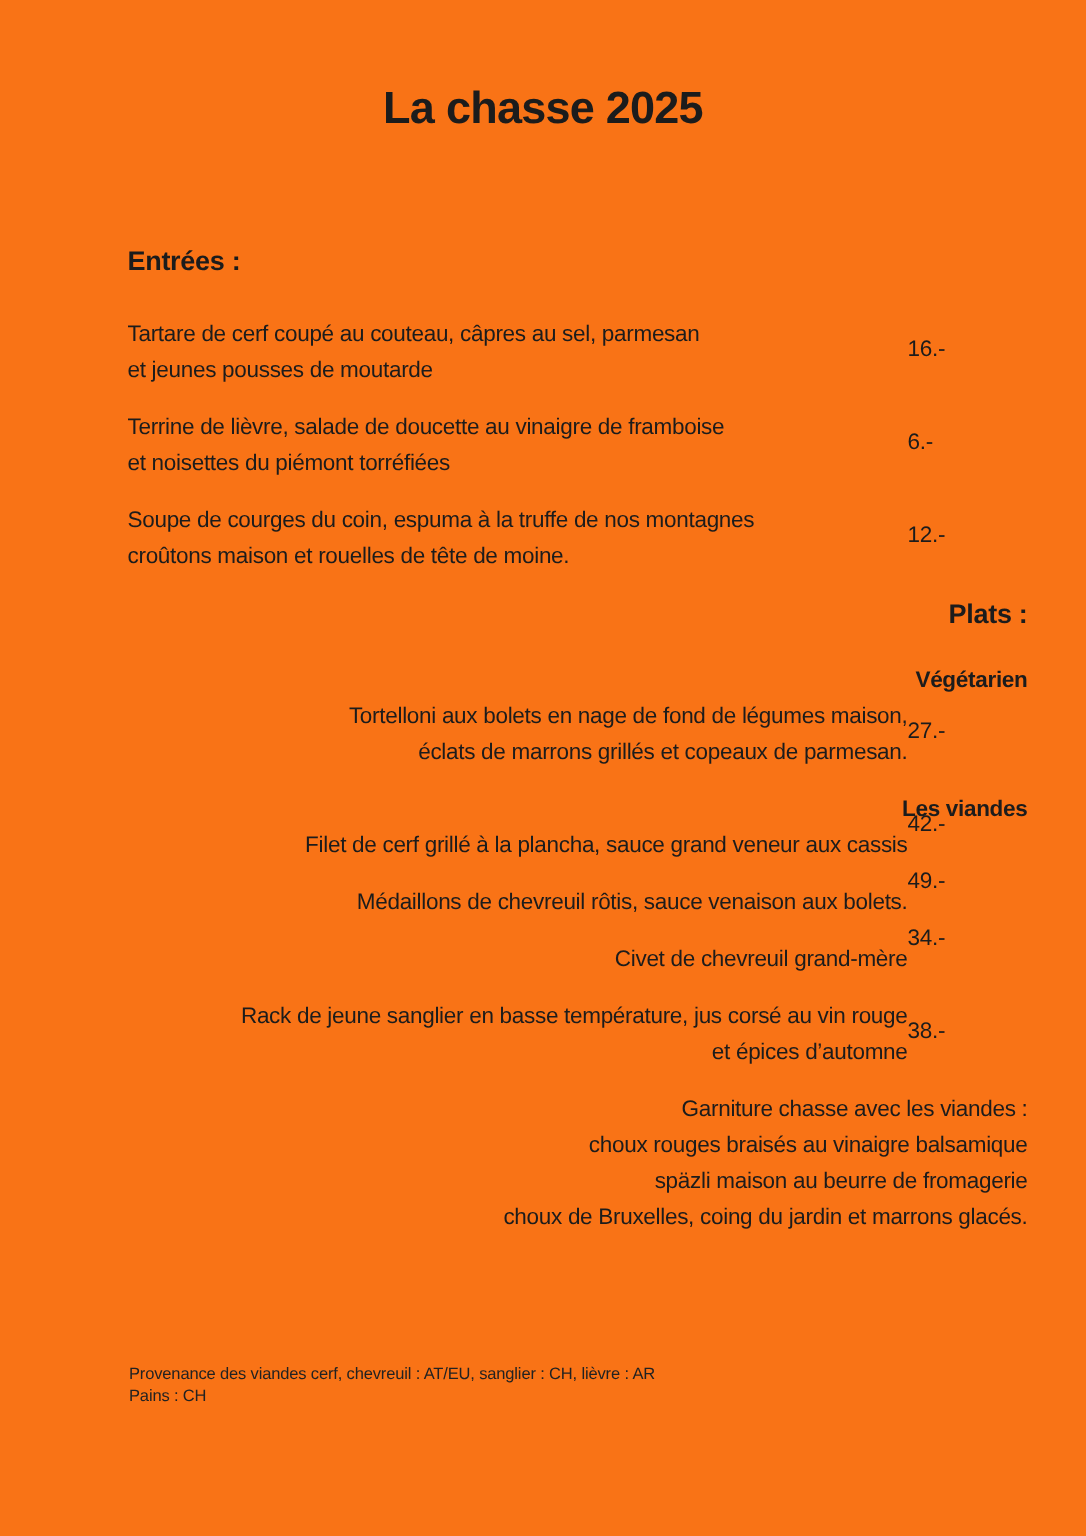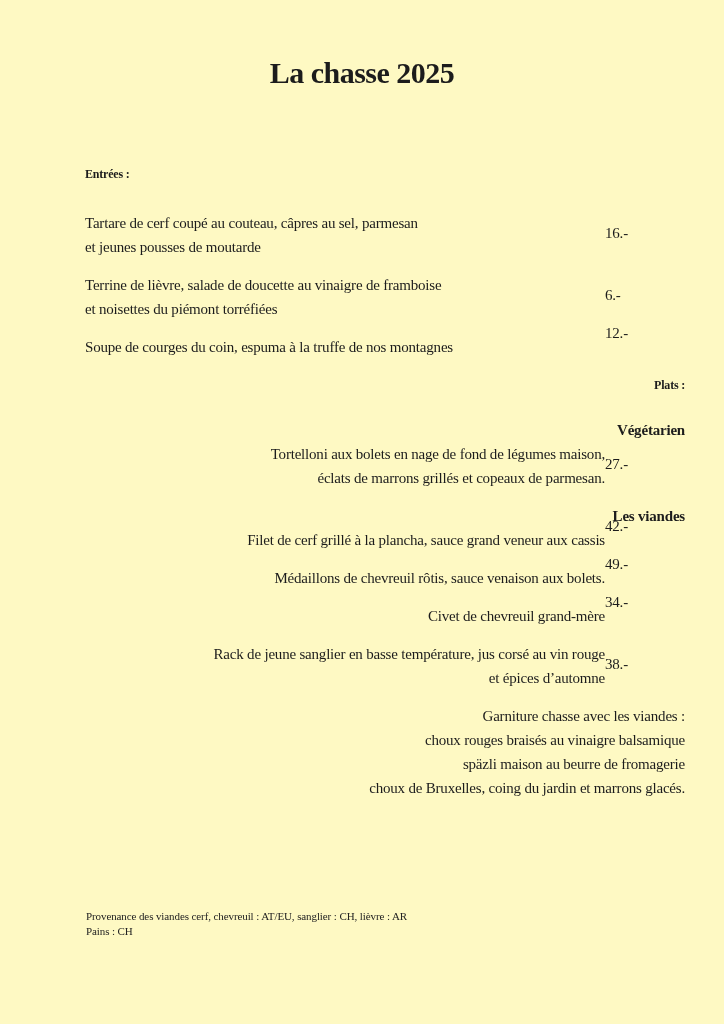--- a/index.html
+++ b/index.html
@@ -4,23 +4,23 @@
 <style>
   html, body {
     margin: 0;
     padding: 0;
     background: #ffffff;
   }
   .page {
     position: relative;
     width: 724px;
     height: 1024px;
-    background: #fef9c3;
+    background: #f97316;
     color: #1c1c1c;
-    font-family: Liberation Serif, serif;
+    font-family: Liberation Sans, sans-serif;
     overflow: hidden;
   }
   .doc-title {
     position: absolute;
     top: 56px;
     left: 0;
     width: 724px;
     text-align: center;
     font-size: 30px;
     font-weight: bold;
@@ -29,21 +29,21 @@
   .menu {
     position: absolute;
     left: 85px;
     top: 162px;
     width: 600px;
     font-size: 15px;
     letter-spacing: -0.2px;
     line-height: 24px;
   }
   .section-heading {
-    font-size: 12px;
+    font-size: 18px;
     font-weight: bold;
     line-height: 25px;
     margin: 0 0 24px 0;
   }
   .section-plats {
     margin-top: 11px;
     text-align: right;
   }
   .section-plats .section-heading {
     margin-bottom: 20px;
@@ -108,20 +108,21 @@
         <div class="item-lines">
           <div class="item-line">Terrine de lièvre, salade de doucette au vinaigre de framboise</div>
           <div class="item-line">et noisettes du piémont torréfiées</div>
         </div>
         <div class="price">6.-</div>
       </div>
 
       <div class="menu-item">
         <div class="item-lines">
           <div class="item-line">Soupe de courges du coin, espuma à la truffe de nos montagnes</div>
+          <div class="item-line">croûtons maison et rouelles de tête de moine.</div>
         </div>
         <div class="price">12.-</div>
       </div>
     </div>
 
     <div class="section section-plats">
       <div class="section-heading">Plats :</div>
 
       <div class="subsection">
         <div class="subheading">Végétarien</div>

